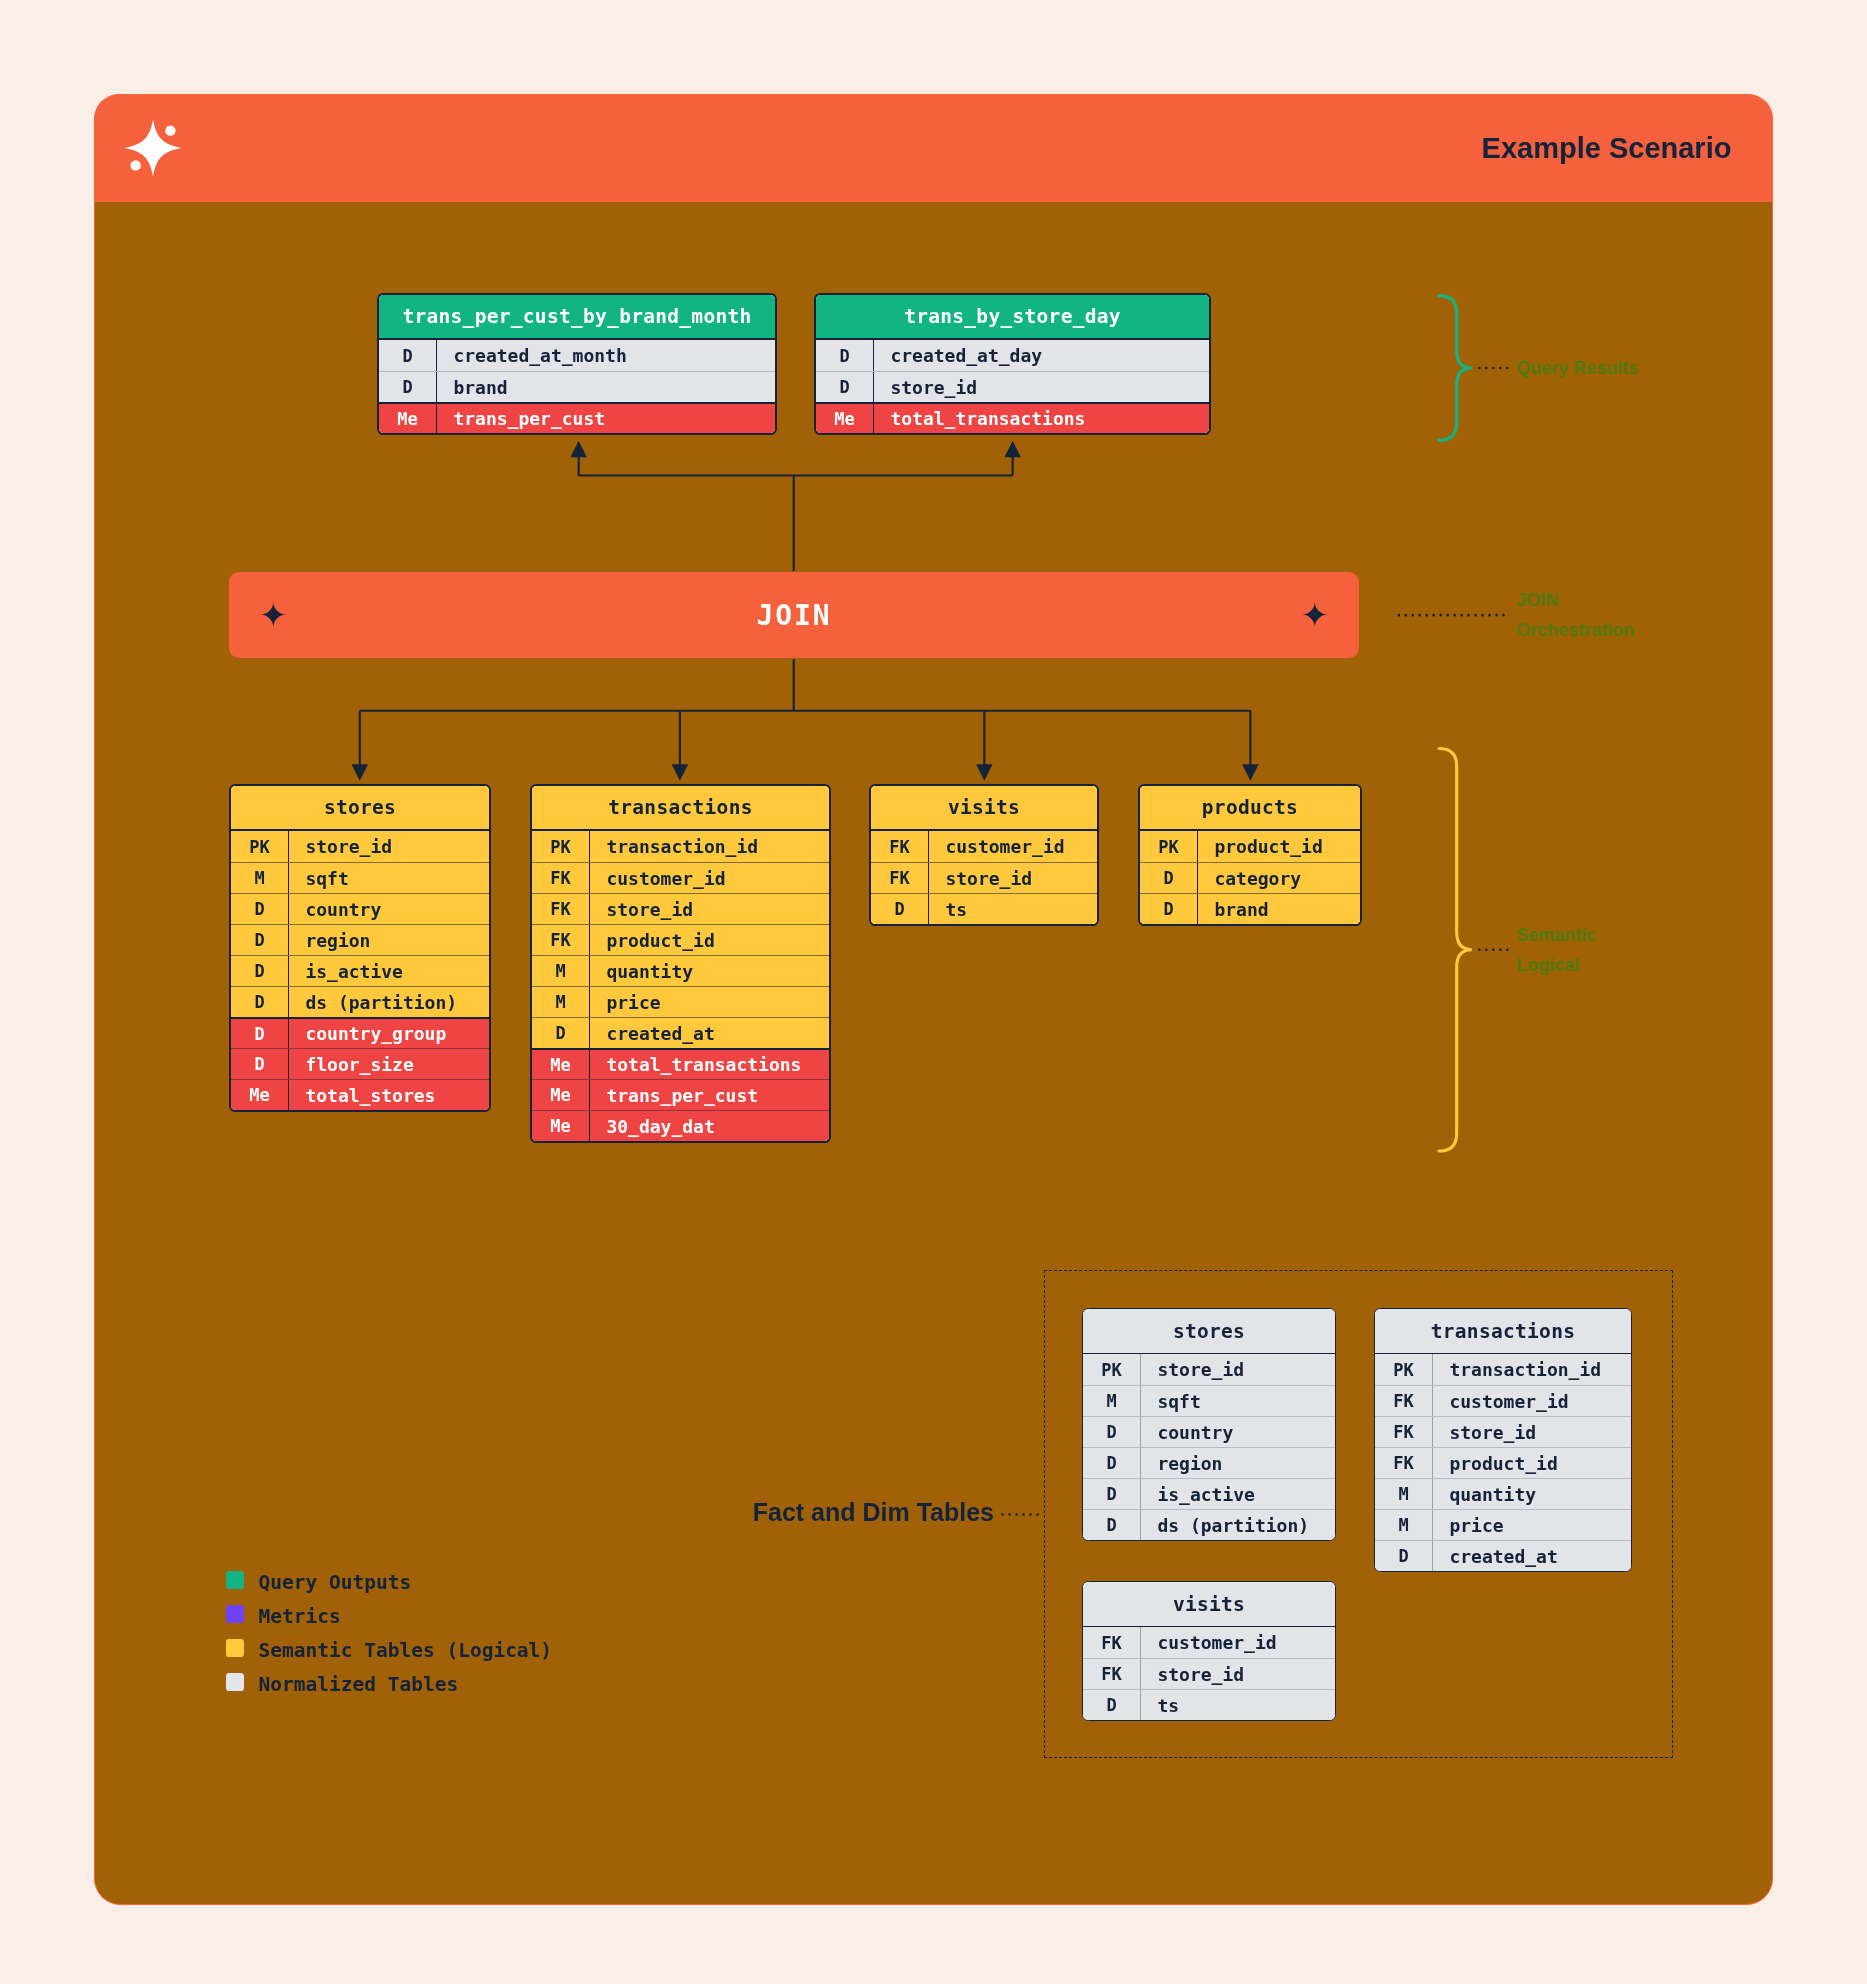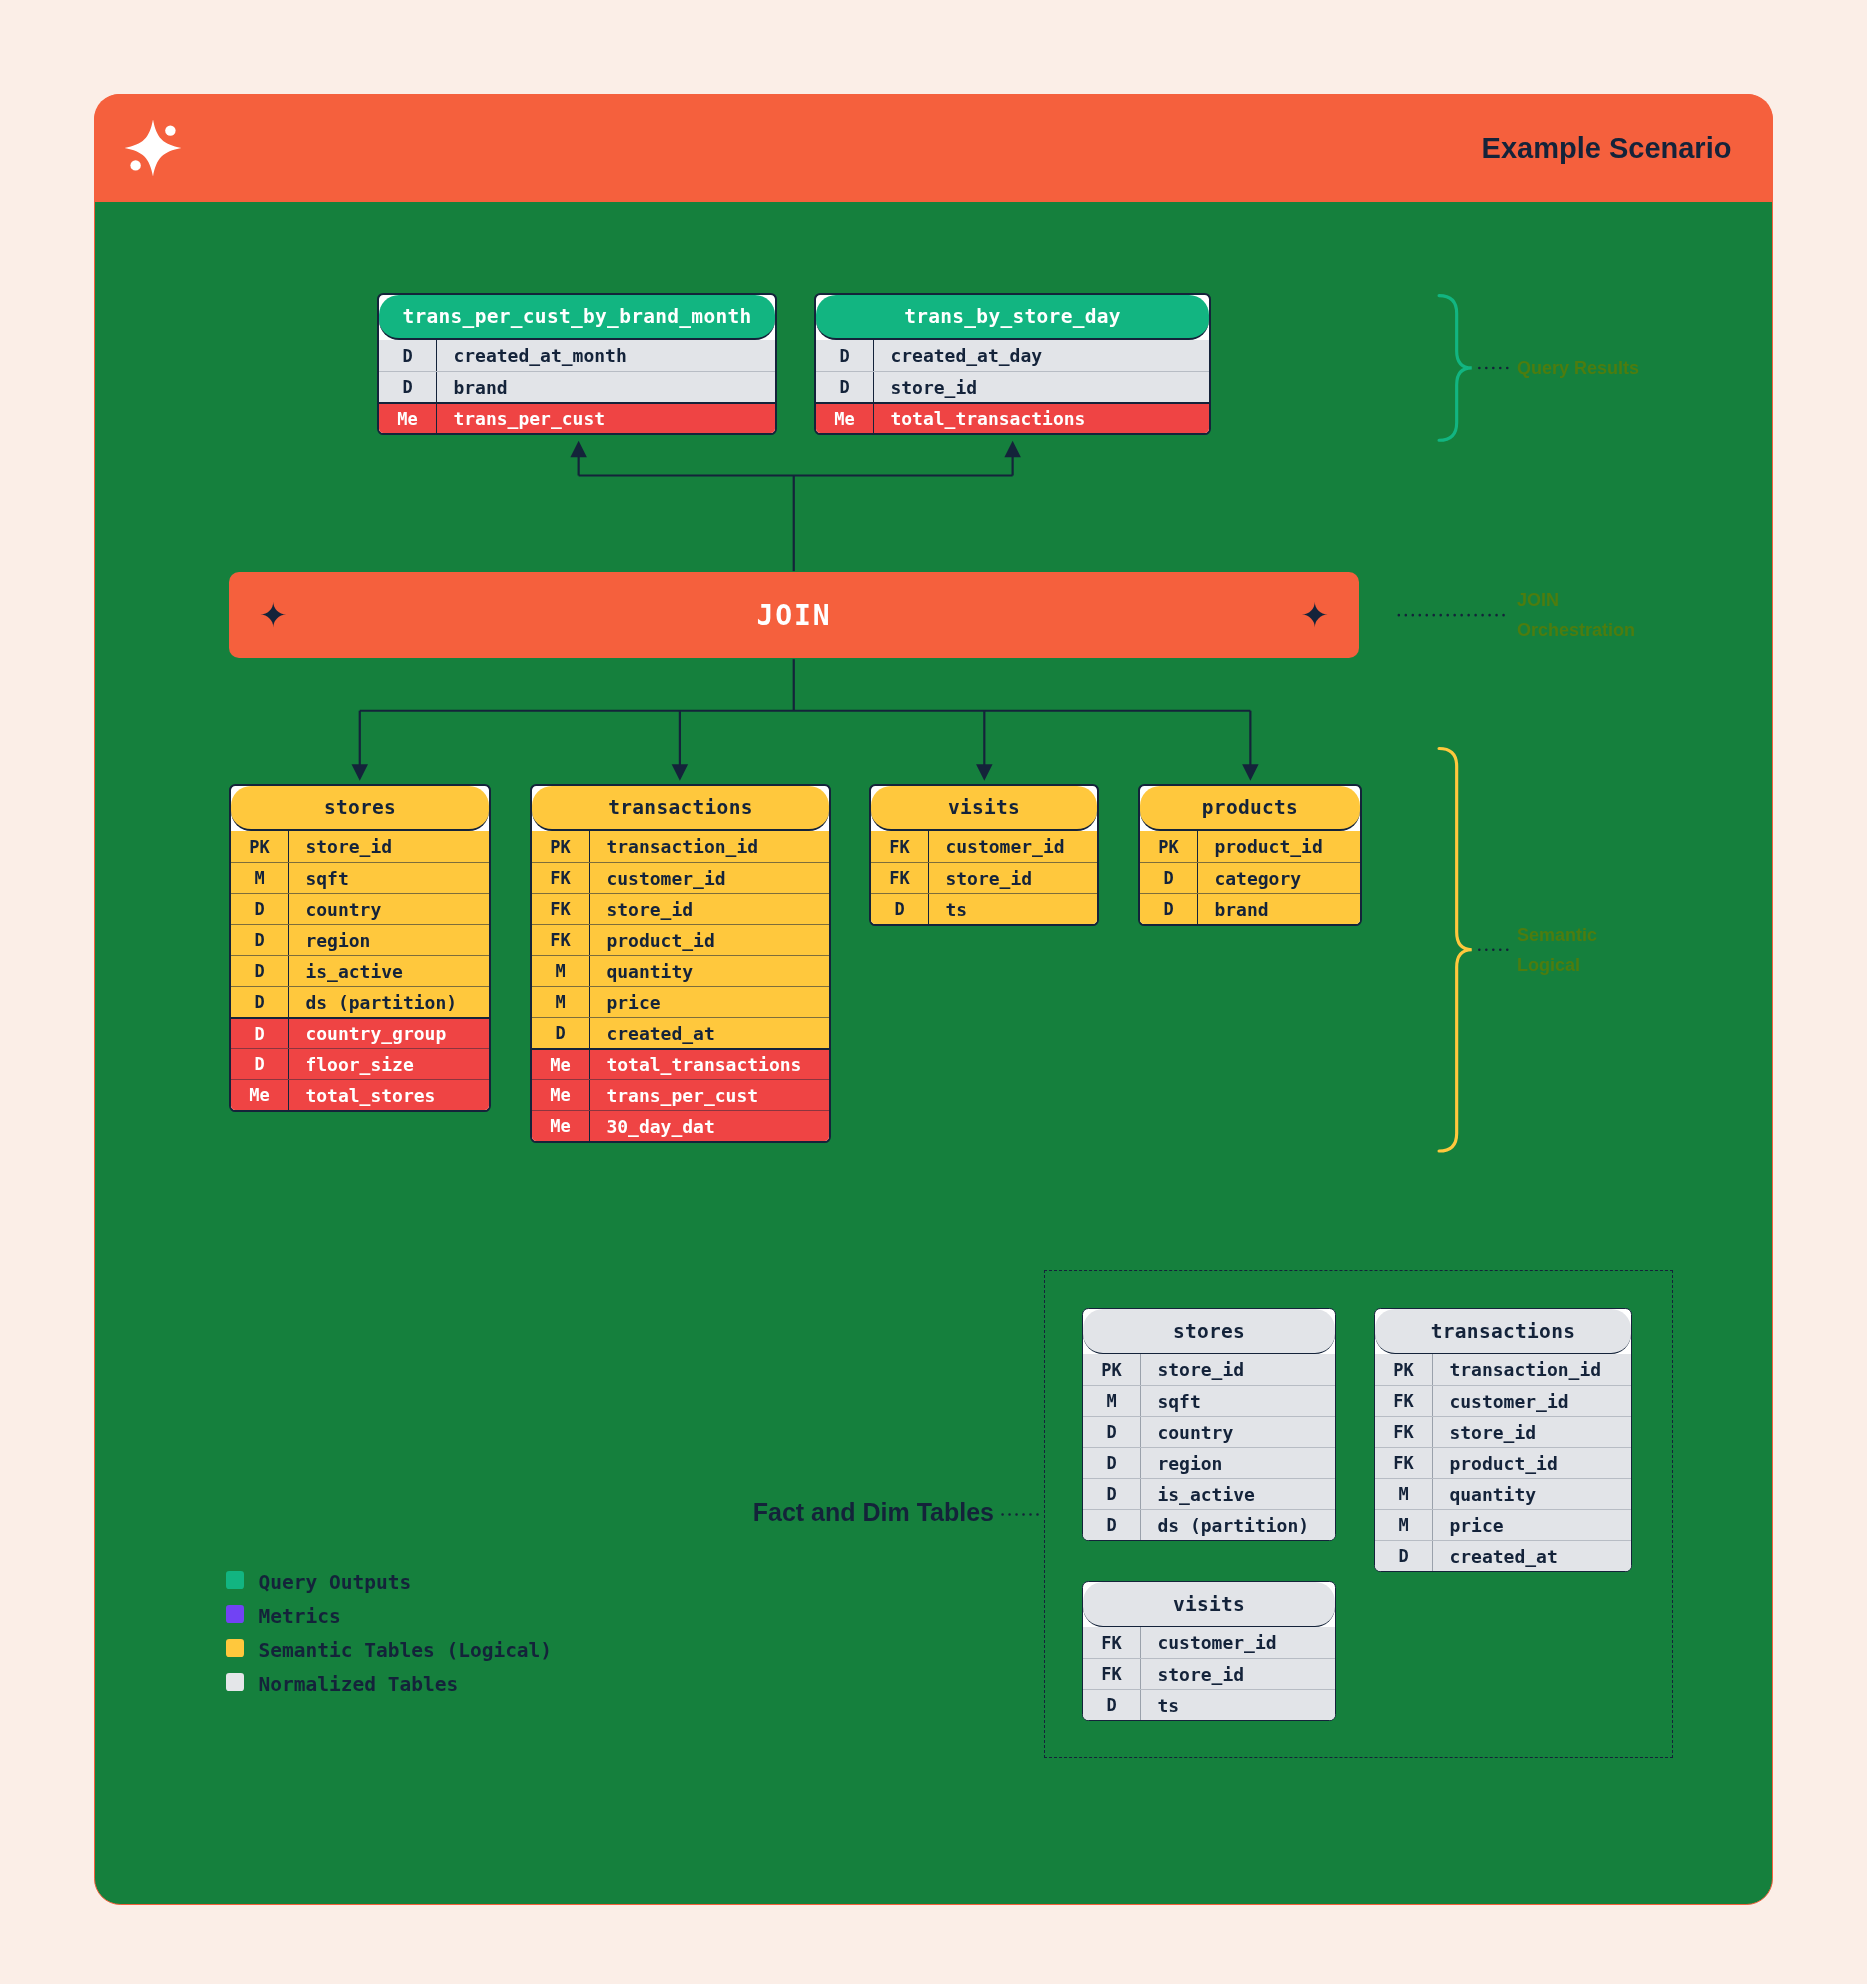--- a/index.html
+++ b/index.html
@@ -2,31 +2,31 @@
 <html style="font-size:10px"><head>
 <meta charset="utf-8">
 <style>
   * { margin:0; padding:0; box-sizing:border-box; }
   html,body { width:1868px; height:1985px; }
   body { background:#FBEEE7; font-family:"DejaVu Sans Mono", monospace; }
   #page { position:relative; width:1868px; height:1985px; overflow:hidden; }
 
   
   .card { position:absolute; left:94px; top:94px; width:1679px; height:1811px;
-          background:#15803d; border:1.9px solid #F5603D; border-radius:26.4px; }
+          background:#a16207; border:1.9px solid #F5603D; border-radius:26.4px; }
   .card-header { position:absolute; left:-0.6px; top:-0.6px; width:1679px; height:108px;
           background:#F5603D; border-radius:25px 25px 0 0; }
   .logo { position:absolute; left:30px; top:25px; width:58px; height:58px; }
   .header-title { position:absolute; right:42px; top:0; height:108px; line-height:108px;
           font-family:"Liberation Sans", sans-serif; font-weight:bold; font-size:29px; color:#14233A; }
 
   
   .table { position:absolute; border:2.5px solid #14233A; border-radius:6.3px; overflow:hidden; background:#fff; }
   .t-header { height:45px; display:flex; align-items:center; justify-content:center;
-          font-weight:bold; font-size:19.5px; border-bottom:2.5px solid #14233A; letter-spacing:0.3px;border-radius:20px; }
+          font-weight:bold; font-size:19.5px; border-bottom:2.5px solid #14233A; letter-spacing:0.3px; }
   .theme-green  .t-header { background:#12B581; color:#ffffff; }
   .theme-yellow .t-header { background:#FFC83D; color:#14233A; }
   .theme-gray   .t-header { background:#E2E4E8; color:#14233A; }
   .t-row { display:flex; height:31px; font-weight:bold; font-size:18px; color:#14233A; }
   .theme-green .t-row, .theme-gray .t-row { background:#E2E4E8; }
   .theme-yellow .t-row { background:#FFC83D; }
   .t-row.metric { background:#ef4444; color:#ffffff; }
   .t-code { flex:0 0 58px; display:flex; align-items:center; justify-content:center;
           border-right:1.9px solid #14233A; font-size:17px; }
   .theme-gray .t-code { border-right:1.3px solid #9AA1AB; }

